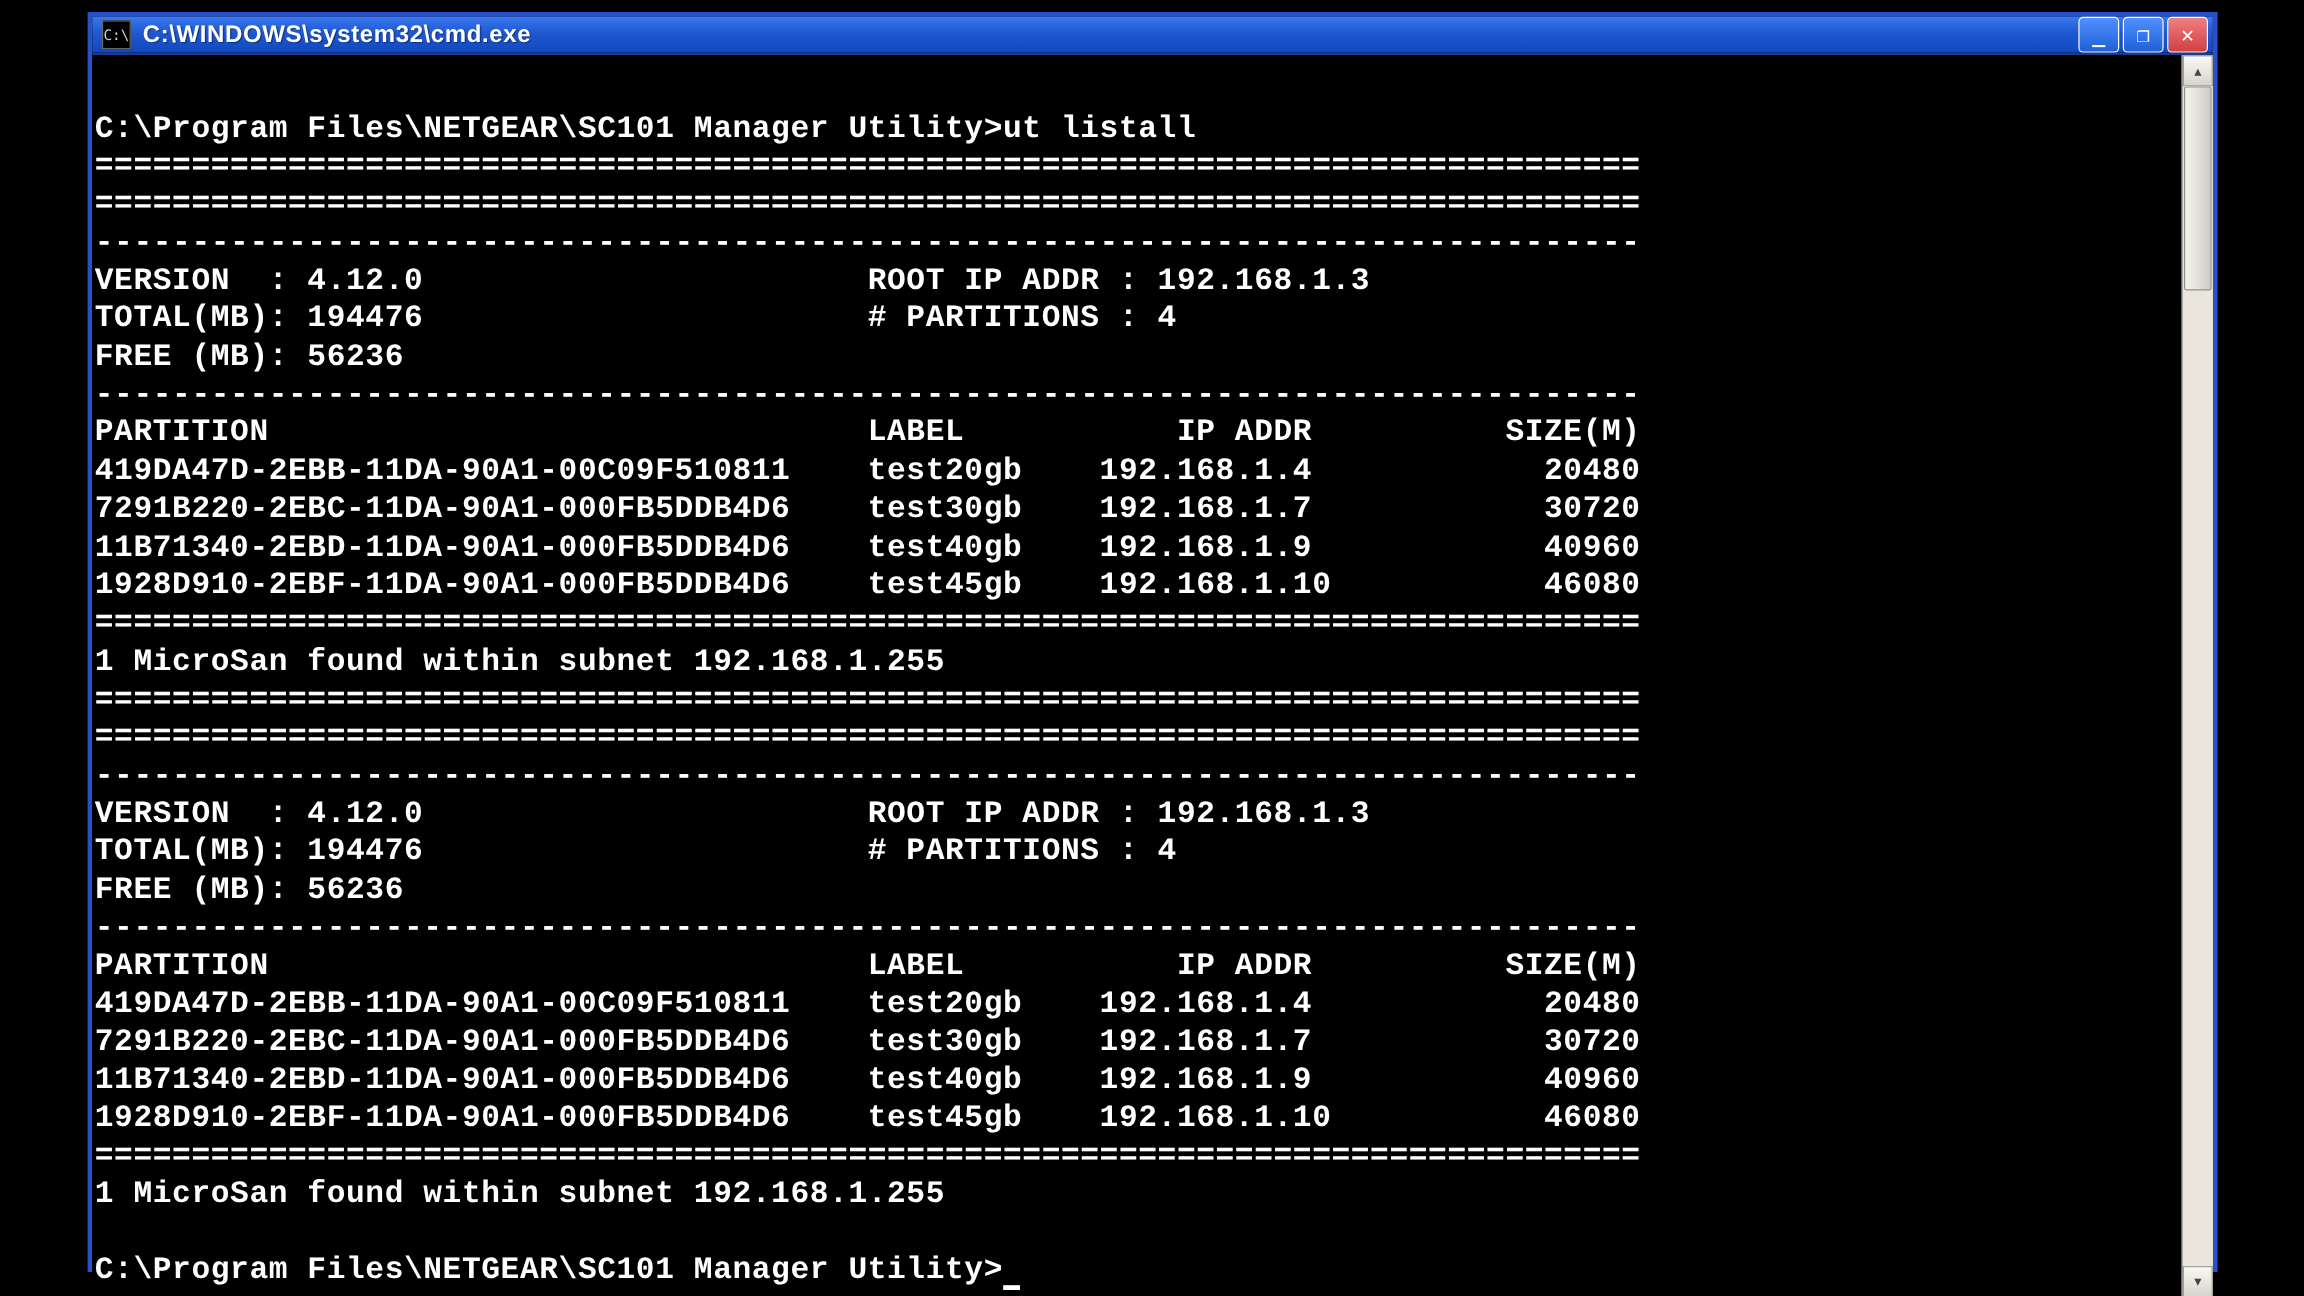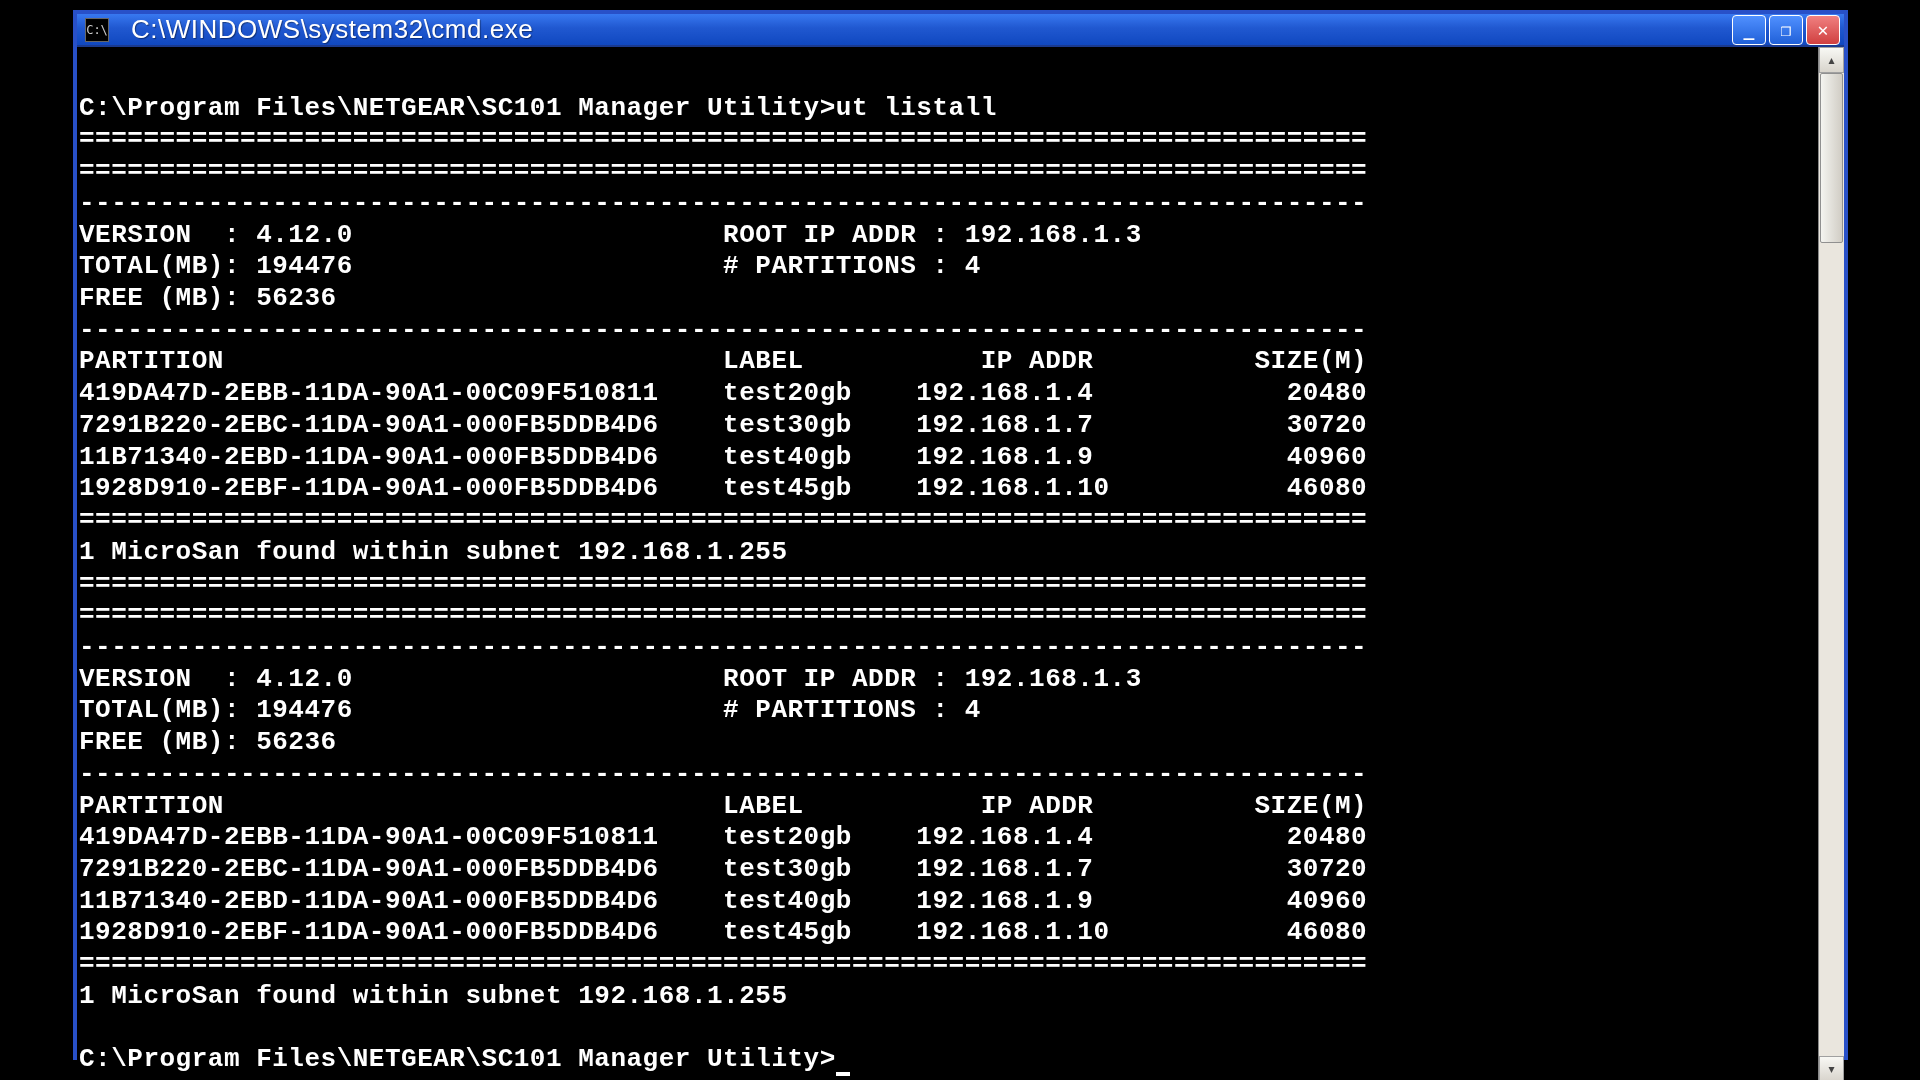--- a/index.html
+++ b/index.html
@@ -37,25 +37,24 @@
       margin-right: 10px;
       display: inline-flex;
       align-items: center;
       justify-content: center;
       font-family: monospace;
       font-size: 12px;
       color: #ccc;
     }
     .titlebar-text {
       flex: 1;
-      font-size: 26px;
-      font-weight: normal;
+      font-size: 20px;
+      font-weight: bold;
       text-shadow: 1px 1px 1px rgba(0,0,0,0.4);
       letter-spacing: 0.5px;
-      margin-left: 12px;
     }
     .titlebar-buttons {
       display: flex;
       gap: 3px;
     }
     .tb-btn {
       width: 34px;
       height: 30px;
       background: linear-gradient(to bottom, #5090ff 0%, #2060d8 100%);
       border: 1px solid #fff;

